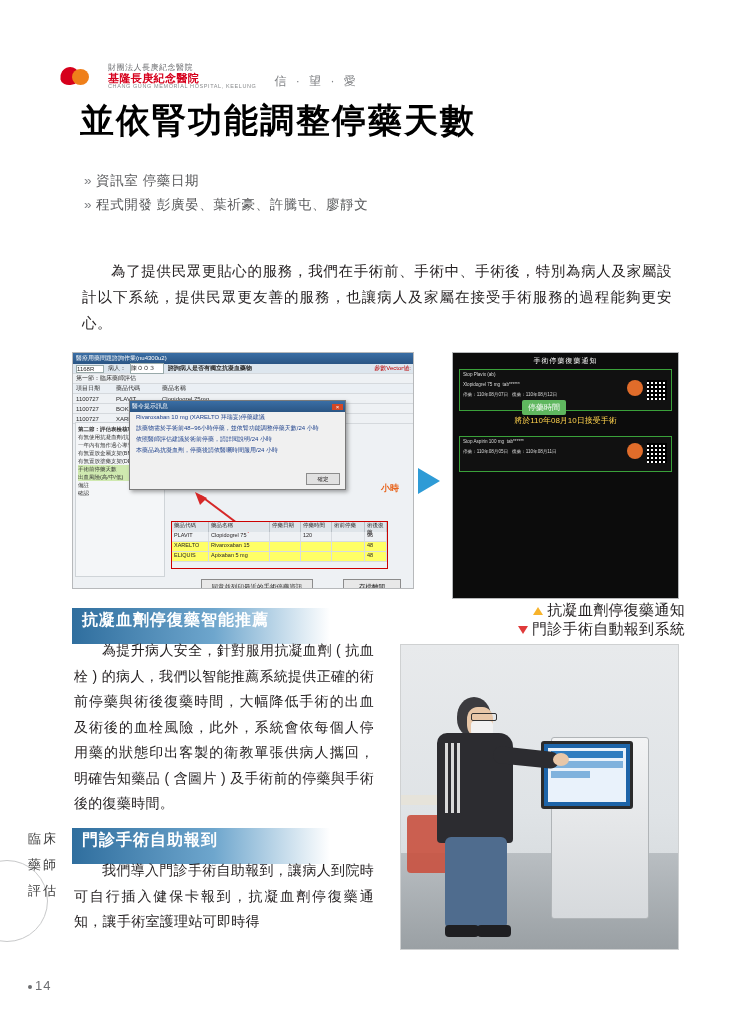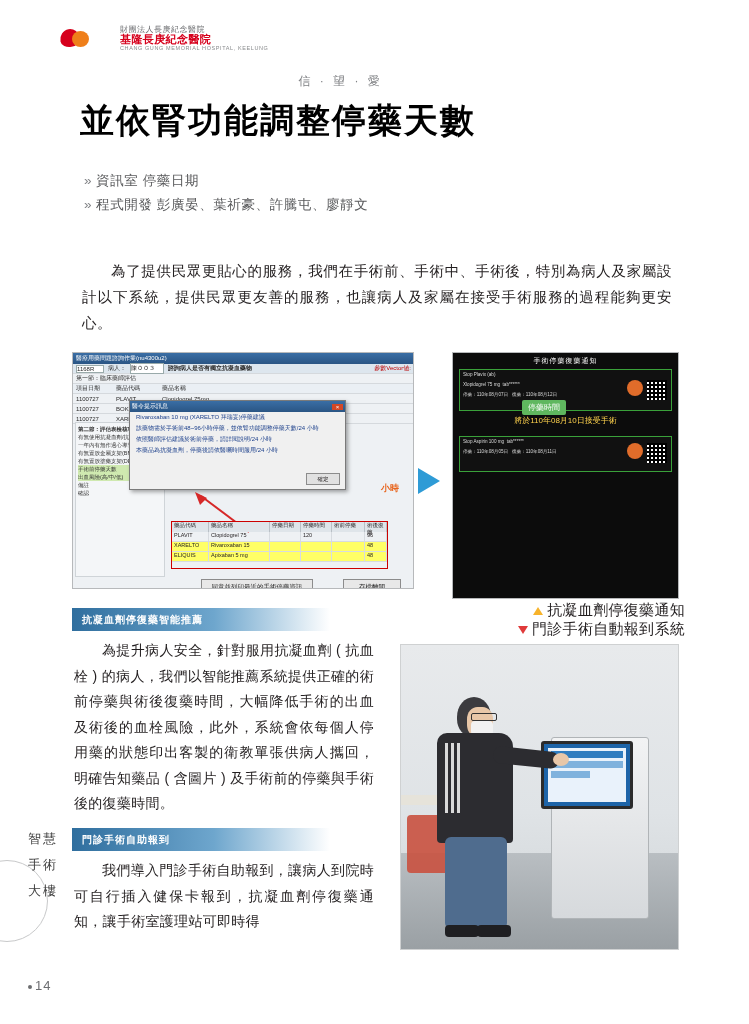--- a/index.html
+++ b/index.html
@@ -15,22 +15,22 @@
     color: #231f20;
     overflow: hidden;
   }
 
   
   .page-header {
     position: absolute;
     top: 26px;
     left: 60px;
     display: flex;
-    align-items: flex-start;
-    gap: 20px;
+    align-items: flex-end;
+    gap: 8px;
   }
   .logo-mark {
     width: 40px;
     height: 26px;
     position: relative;
   }
   .logo-mark .heart {
     position: absolute;
     left: 0; top: 3px;
     width: 20px; height: 18px;
@@ -334,24 +334,24 @@
     border-right: 5px solid transparent;
     border-top: 8px solid #e03a3a;
     margin-right: 4px;
   }
 
   
   .sec-head {
     position: absolute;
     left: 72px;
     width: 258px;
-    height: 23px;
+    height: 36px;
     background: linear-gradient(to right, #2f6e9e 0%, #6ea6cd 55%, #ffffff 100%);
     color: #ffffff;
-    font-size: 10px;
+    font-size: 16px;
     font-weight: bold;
     letter-spacing: 1px;
     line-height: 24px;
     padding-left: 10px;
     box-sizing: border-box;
   }
   .sec-head-1 { top: 608px; }
   .sec-head-2 { top: 828px; }
 
   .body-col {
@@ -723,16 +723,16 @@
     <div class="ph-stripe" style="left:20px;"></div>
   </div>
   <div class="ph-arm"></div>
   <div class="ph-hand"></div>
   <div class="ph-legs"></div>
   <div class="ph-shoe" style="left:44px;"></div>
   <div class="ph-shoe" style="left:76px;"></div>
 </div>
 
 <div class="side-arc"></div>
-<div class="side-tab">智慧手術大樓</div>
+<div class="side-tab">臨床藥師評估</div>
 <div class="page-num">
   <span class="dot"></span><span>14</span>
 </div>
 
 </body></html>

